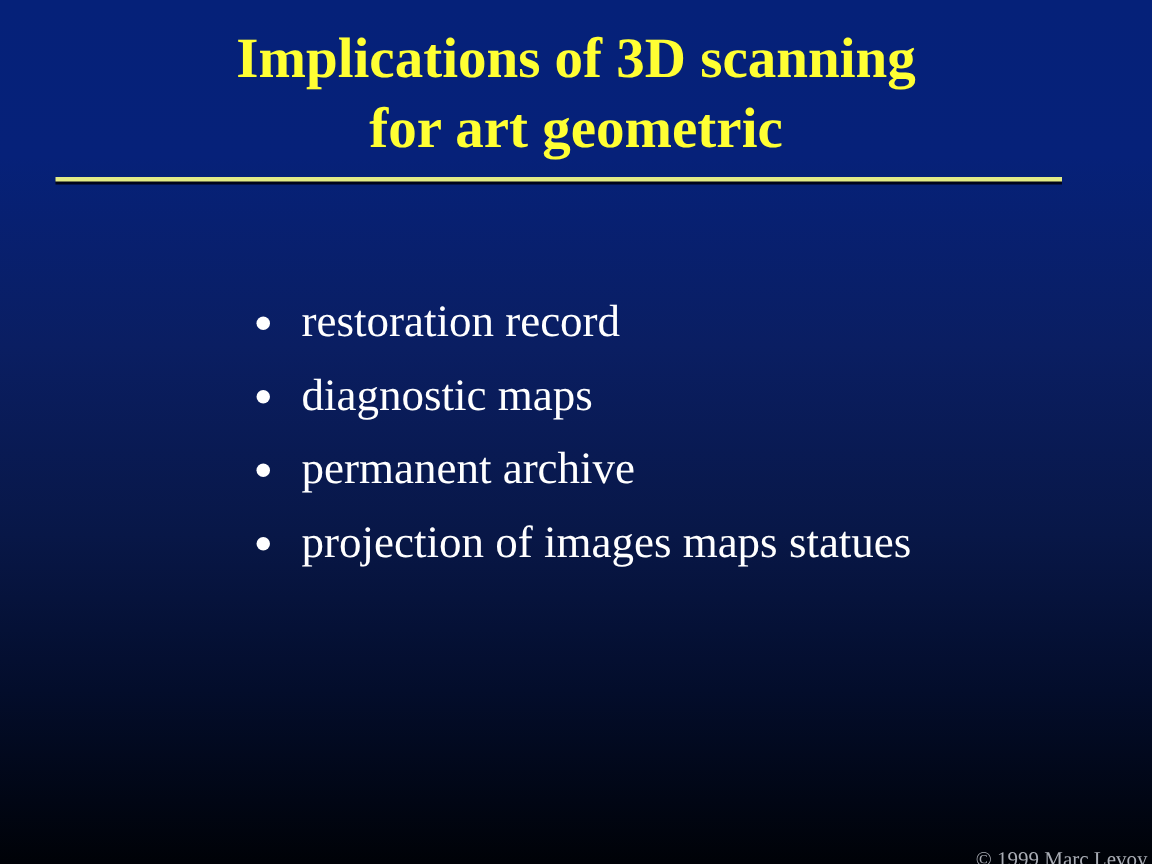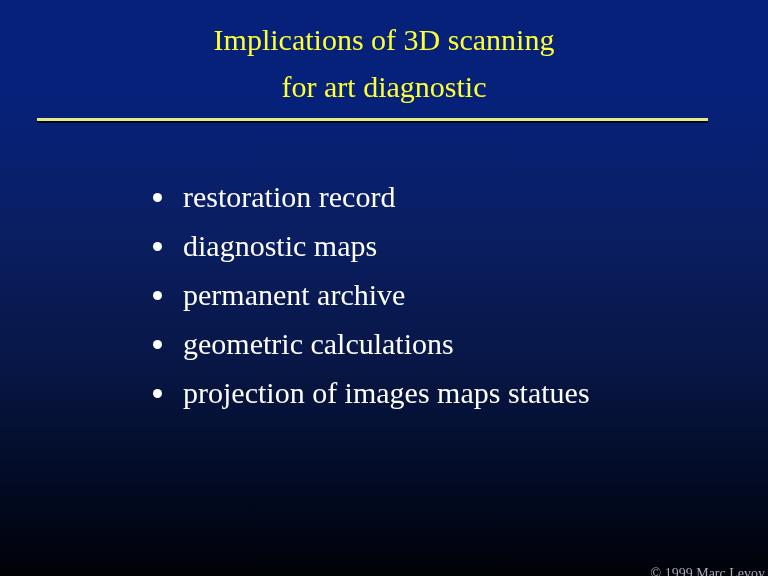--- a/index.html
+++ b/index.html
@@ -22,43 +22,43 @@
       #000207 100%);
     font-family: "Liberation Serif", "DejaVu Serif", serif;
   }
   .title {
     position: absolute;
     top: 16px;
     left: 0;
     width: 100%;
     text-align: center;
     color: #ffff33;
-    font-weight: normal;
-    font-size: 30px;
+    font-weight: bold;
+    font-size: 38px;
     line-height: 47px;
     letter-spacing: 0px;
     margin: 0;
   }
   .title .line {
     display: block;
   }
   .title-underline {
     position: absolute;
     left: 37px;
     top: 118px;
     width: 671px;
     height: 3px;
     background: #e3eb86;
     box-shadow: 0 2px 0 rgba(0, 0, 10, 0.85);
   }
   .bullet-list {
     position: absolute;
     left: 145px;
     top: 180px;
-    margin: 0;
+    margin: 18px;
     padding: 0;
     list-style: none;
     color: #ffffff;
   }
   .bullet-item {
     position: relative;
     padding-left: 38px;
     margin-bottom: 15px;
     font-size: 30px;
     line-height: 34px;
@@ -81,43 +81,39 @@
     white-space: nowrap;
   }
 </style>
 </head>
 <body>
 
 <div class="slide">
 
   <h1 class="title">
     <span class="line">Implications of 3D scanning</span>
-    <span class="line">for art diagnostic</span>
+    <span class="line">for art geometric</span>
   </h1>
 
   <div class="title-underline"></div>
 
   <ul class="bullet-list">
     <li class="bullet-item">
       <span class="bullet-dot"></span>
       <span>restoration record</span>
     </li>
     <li class="bullet-item">
       <span class="bullet-dot"></span>
       <span>diagnostic maps</span>
     </li>
     <li class="bullet-item">
       <span class="bullet-dot"></span>
       <span>permanent archive</span>
     </li>
     <li class="bullet-item">
       <span class="bullet-dot"></span>
-      <span>geometric calculations</span>
-    </li>
-    <li class="bullet-item">
-      <span class="bullet-dot"></span>
       <span>projection of images maps statues</span>
     </li>
   </ul>
 
   <div class="copyright">© 1999 Marc Levoy</div>
 
 </div>
 
 </body></html>

